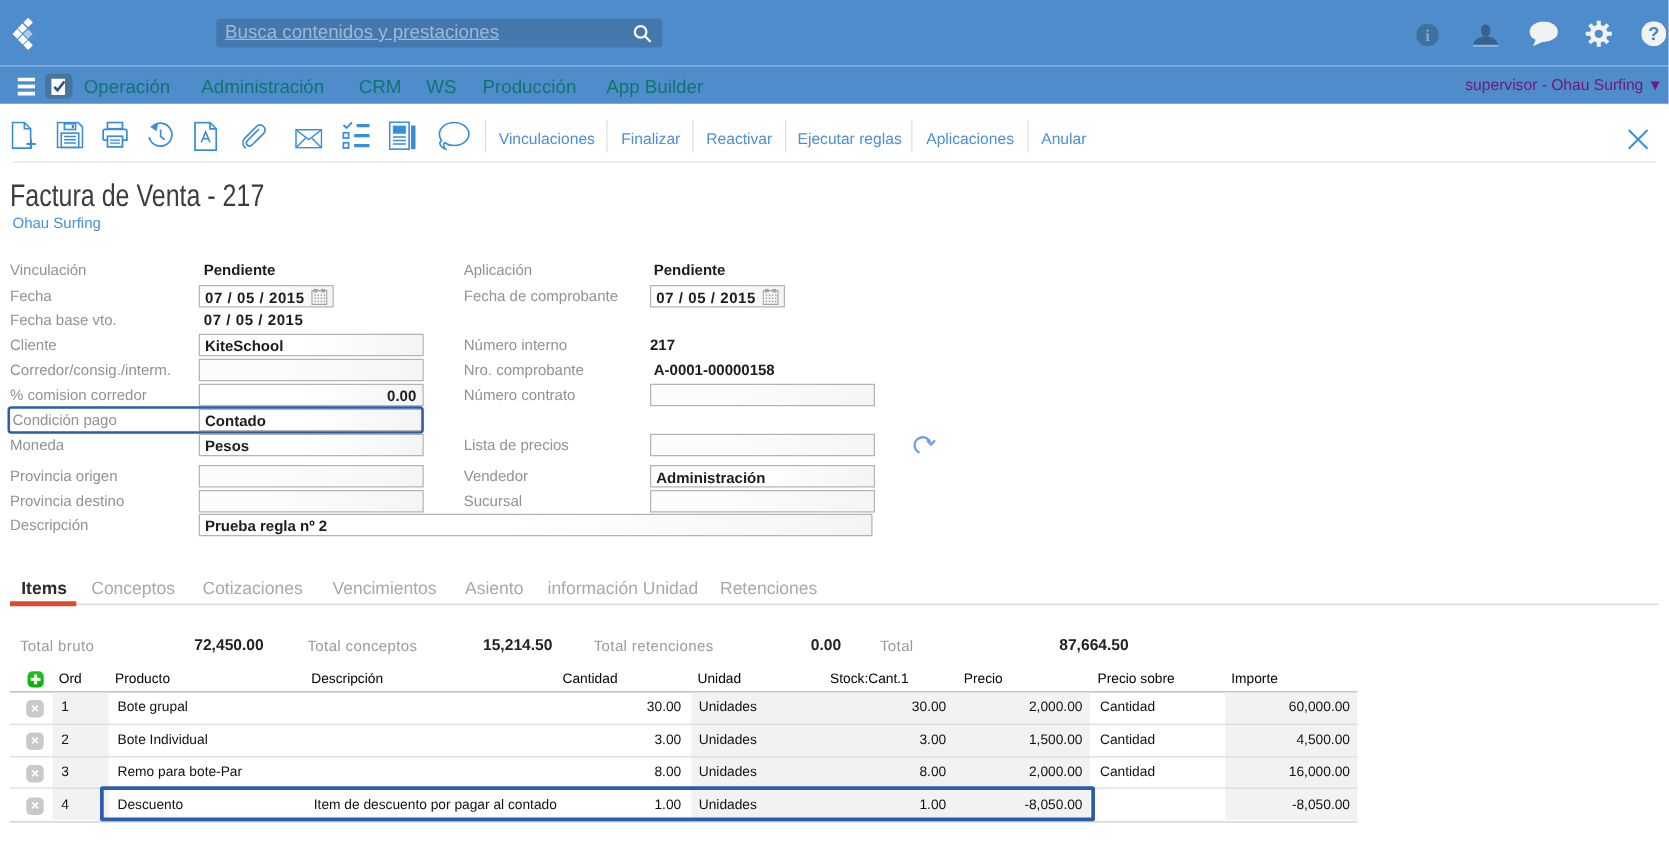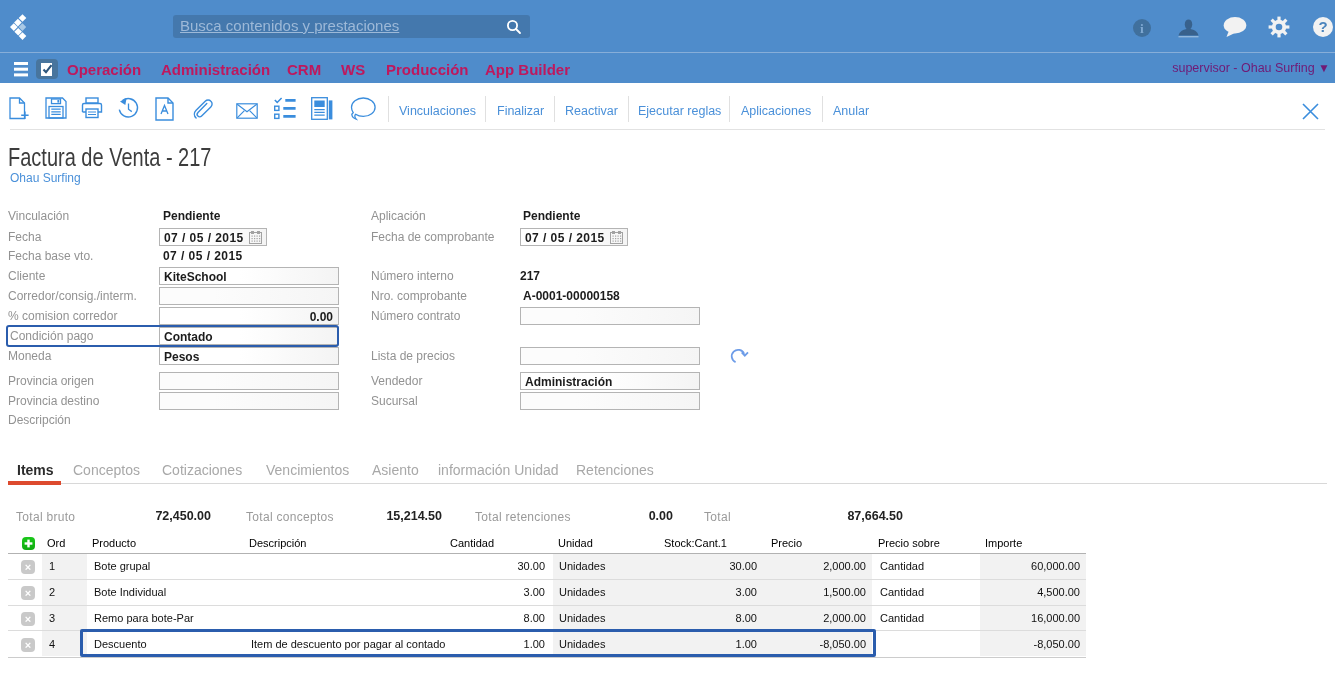--- a/index.html
+++ b/index.html
@@ -10,21 +10,21 @@
 
 
 #topbar { position:absolute; left:0; top:0; width:1335px; height:52px; background:#4f8ccb; }
 #navbar { position:absolute; left:0; top:53px; width:1335px; height:31px; background:#4f8ccb; }
 #navsep { position:absolute; left:0; top:52px; width:1335px; height:1px; background:#87aed9; }
 #logotext { position:absolute; left:33px; top:11px; color:#fff; font-size:26px; font-weight:bold; letter-spacing:-0.3px; }
 #search { position:absolute; left:173px; top:15px; width:357px; height:23px; background:#4478ad; border-radius:3px; }
 #search .ph { position:absolute; left:7px; top:2px; font-size:15px; color:#9db9d8;text-decoration:underline; }
 .hicon { position:absolute; top:20px; }
 #sup { position:absolute; right:5px; top:61px; color:#701a75; font-size:12.5px; }
-.navitem { color:#be185d; font-size:15px; font-weight:bold; position:absolute; top:61px; }
+.navitem { color:#0f766e; font-size:15px; font-weight:normal; position:absolute; top:61px; }
 
 
 #toolbar { position:absolute; left:0; top:83px; width:1335px; height:46px; background:#fff; }
 #toolbar-border { position:absolute; left:10px; top:129px; width:1315px; height:1px; background:#e2e2e2; }
 .tbicon { position:absolute; top:97px; }
 .tblink { position:absolute; top:104px; font-size:12.5px; color:#4a90d9; }
 .tbsep { position:absolute; top:96px; width:1px; height:26px; background:#e0e0e0; }
 
 
 #title { position:absolute; left:8px; top:143px; font-size:25px; color:#3d3d3d; transform:scaleX(0.8); transform-origin:left top; white-space:nowrap; }
@@ -327,20 +327,23 @@
   <div class="inp" style="left:520px;top:372px;width:180px">
       <span class="t">Administración</span>
     </div>
 
   <div class="lbl" style="left:8px;top:394px">Provincia destino</div>
   <div class="inp empty" style="left:159px;top:392px;width:180px"></div>
   <div class="lbl" style="left:371px;top:394px">Sucursal</div>
   <div class="inp empty" style="left:520px;top:392px;width:180px"></div>
 
   <div class="lbl" style="left:8px;top:413px">Descripción</div>
+  <div class="inp" style="left:159px;top:411px;width:539px">
+      <span class="t">Prueba regla nº 2</span>
+    </div>
 
   <div class="tab active" style="left:17px">Items</div>
   <div class="tab" style="left:73px">Conceptos</div>
   <div class="tab" style="left:162px">Cotizaciones</div>
   <div class="tab" style="left:266px">Vencimientos</div>
   <div class="tab" style="left:372px">Asiento</div>
   <div class="tab" style="left:438px">información Unidad</div>
   <div class="tab" style="left:576px">Retenciones</div>
   <div id="tabline"></div>
   <div id="tabred"></div>

